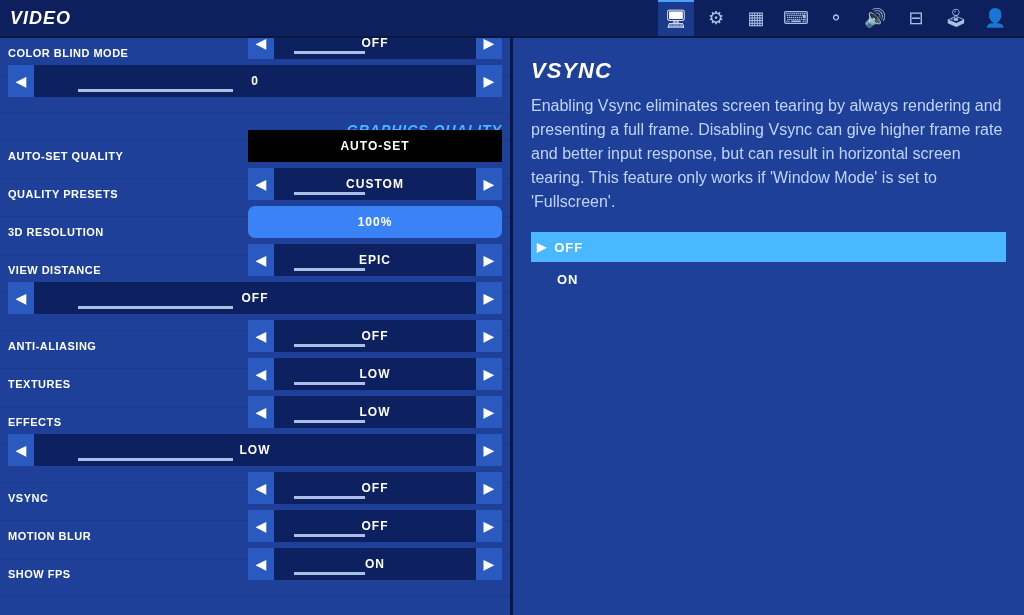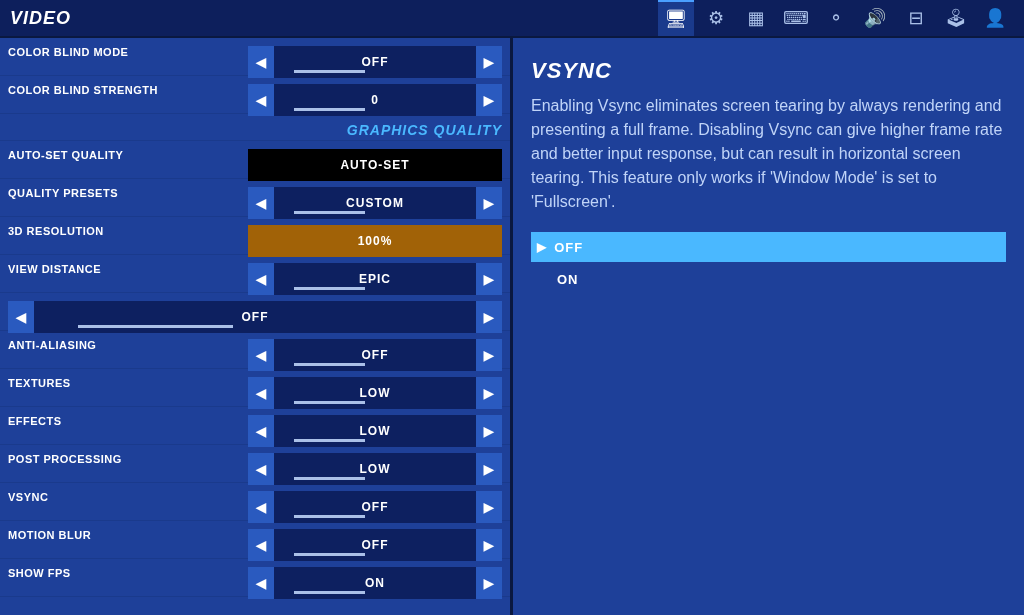--- a/index.html
+++ b/index.html
@@ -67,24 +67,24 @@
       overflow-y: auto;
       scrollbar-width: thin;
       scrollbar-color: #2a5abf #1a3a8c;
     }
     .left-panel::-webkit-scrollbar { width: 6px; }
     .left-panel::-webkit-scrollbar-track { background: #1a3a8c; }
     .left-panel::-webkit-scrollbar-thumb { background: #2a5abf; }
 
     .setting-row {
       display: flex;
-      align-items: flex-start;
+      align-items: flex-end;
       height: 38px;
       border-bottom: 1px solid #1a3a8c;
-      padding: 8px 8px;
+      padding: 16px 8px;
     }
     .setting-label {
       color: white;
       font-size: 11px;
       font-weight: 900;
       text-transform: uppercase;
       letter-spacing: 0.5px;
       width: 240px;
       flex-shrink: 0;
     }
@@ -125,22 +125,23 @@
     }
     .value-bar {
       position: absolute;
       bottom: 5px;
       left: 10%;
       width: 35%;
       height: 3px;
       background: #aac0e8;
     }
     .value-box.highlighted {
-      background: #a16207;
-      color: white;
+      background: #3b82f6;
+      color: white;
+      border-radius: 7px;
     }
     .section-header {
       padding: 8px 8px 2px 8px;
       font-size: 14px;
       font-weight: 900;
       font-style: italic;
       color: #4ab8ff;
       text-transform: uppercase;
       letter-spacing: 1px;
       border-bottom: 1px solid #1a3a8c;
@@ -236,21 +237,20 @@
         <button class="arrow-btn">◀</button>
         <div class="value-box">
           <span>OFF</span>
           <div class="value-bar"></div>
         </div>
         <button class="arrow-btn">▶</button>
       </div>
     </div>
 
     <div class="setting-row">
-      <span class="setting-label">COLOR BLIND STRENGTH</span>
       <div class="setting-control">
         <button class="arrow-btn">◀</button>
         <div class="value-box">
           <span>0</span>
           <div class="value-bar"></div>
         </div>
         <button class="arrow-btn">▶</button>
       </div>
     </div>
 
@@ -337,21 +337,20 @@
         <button class="arrow-btn">◀</button>
         <div class="value-box">
           <span>LOW</span>
           <div class="value-bar"></div>
         </div>
         <button class="arrow-btn">▶</button>
       </div>
     </div>
 
     <div class="setting-row">
-      <span class="setting-label">POST PROCESSING</span>
       <div class="setting-control">
         <button class="arrow-btn">◀</button>
         <div class="value-box">
           <span>LOW</span>
           <div class="value-bar"></div>
         </div>
         <button class="arrow-btn">▶</button>
       </div>
     </div>
 

